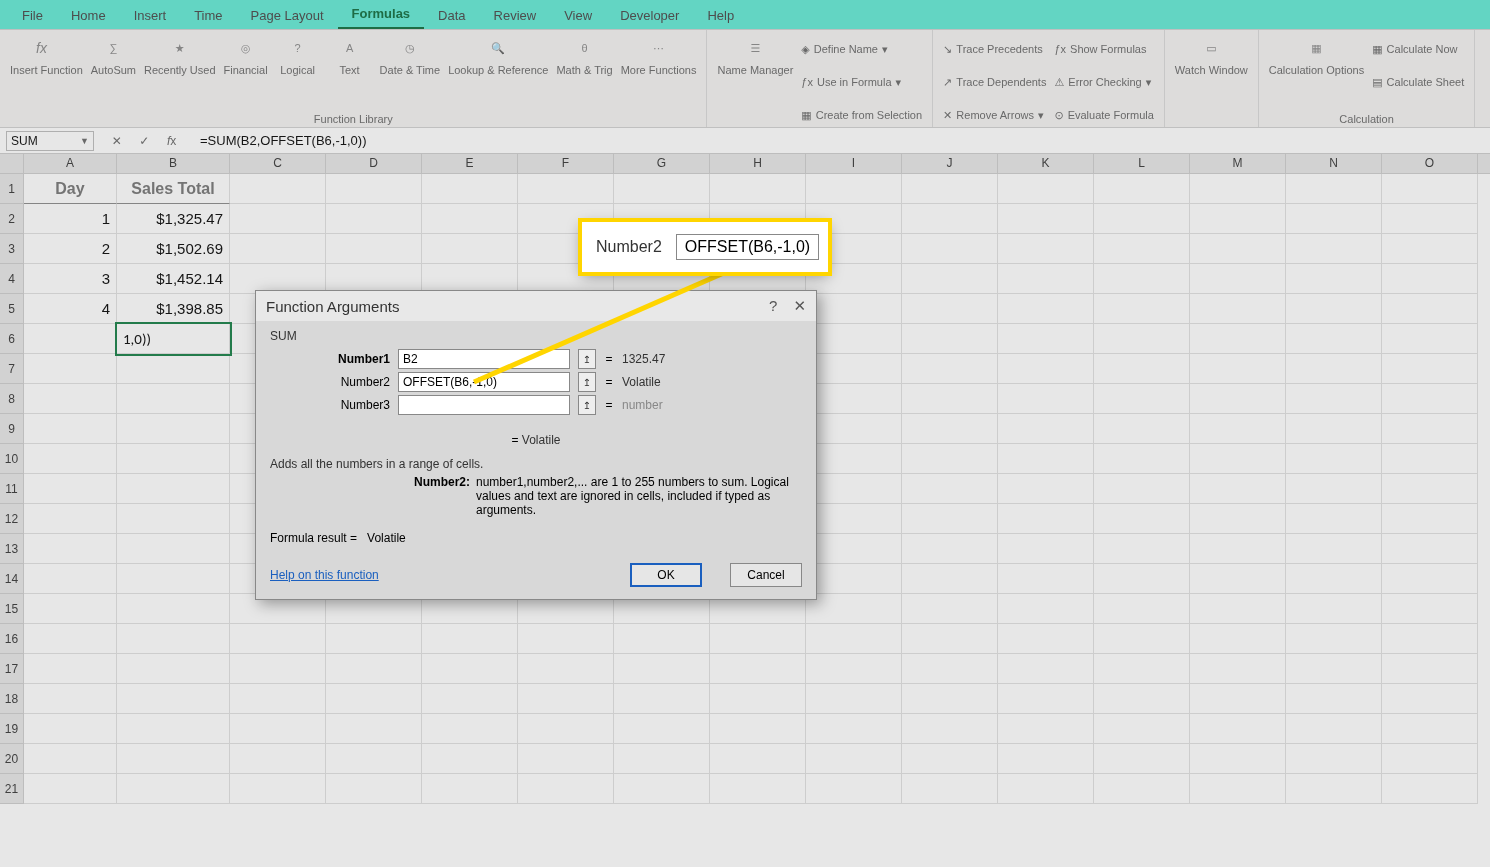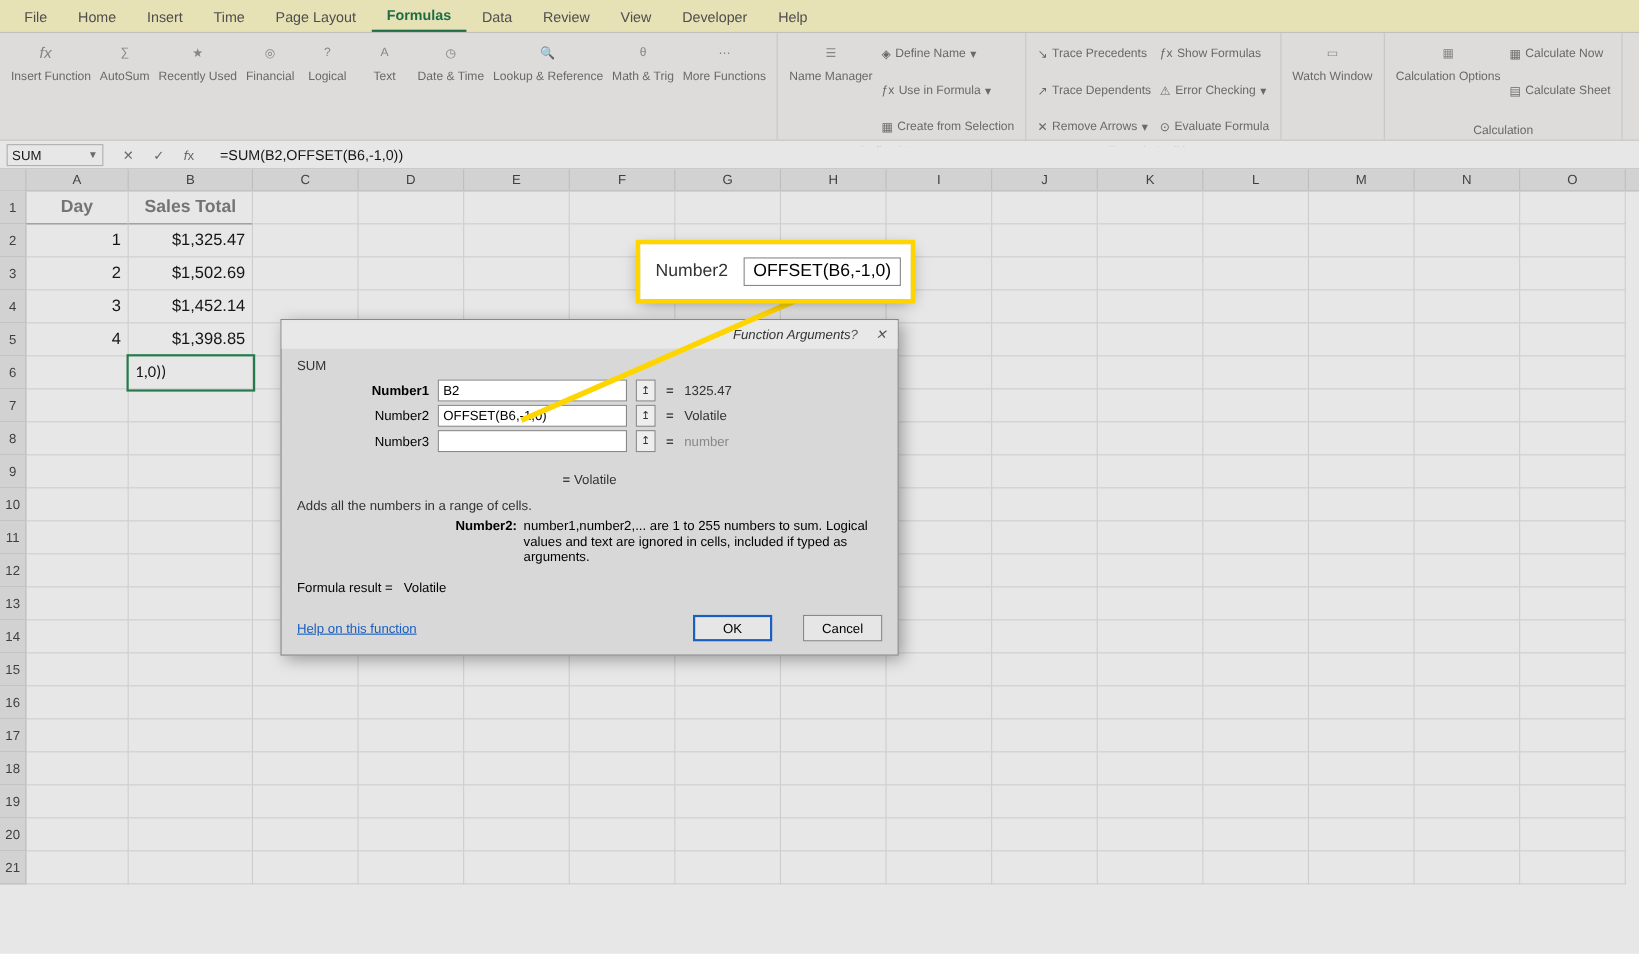--- a/index.html
+++ b/index.html
@@ -16,21 +16,21 @@
   content:"";
   position:absolute;
   top:0;left:0;right:0;bottom:0;
   background: rgba(120,120,120,0.18);
   pointer-events:none;
   z-index: 500;
 }
 .ribbon-tabs {
   display: flex;
   gap: 0;
-  background: #fef9c3;
+  background: #5eead4;
   border-bottom: 1px solid #d0d0d0;
   padding: 0 8px;
   height: 30px;
   align-items: flex-end;
 }
 .ribbon-tab {
   padding: 6px 14px;
   cursor: pointer;
   color: #444;
   font-size: 13px;
@@ -125,22 +125,22 @@
   position:absolute;
   left:255px; top:290px;
   width:562px;
   background:#d8d8d8;
   border:1px solid #888;
   box-shadow: 4px 4px 14px rgba(0,0,0,0.35);
   z-index:600;
   font-size:12px;
 }
 .dlg-title{
-  display:flex; align-items:center; justify-content:flex-end;
-  padding:6px 10px; background:#e8e8e8; font-size:12px; color:#333;font-style:italic;
+  display:flex; align-items:center; justify-content:space-between;
+  padding:6px 10px; background:#e8e8e8; font-size:15px; color:#333;
 }
 .dlg-title .tbtns{display:flex;gap:16px;color:#555;}
 .dlg-title .tbtns span{cursor:pointer;}
 .dlg-body{padding:8px 14px 10px 14px;}
 .dlg-fn{font-size:12px;color:#333;margin-bottom:6px;}
 .arg-row{display:flex;align-items:center;gap:8px;margin:3px 0;}
 .arg-label{width:60px;text-align:right;font-size:12px;}
 .arg-label.bold{font-weight:700;}
 .arg-input{
   width:172px;height:20px;border:1px solid #888;background:#fff;padding:0 4px;font-size:12px;
@@ -248,20 +248,21 @@
         </div>
       <div class="rib-btn">
           <span class="ico">θ</span>
           <span>Math &amp; Trig</span>
         </div>
       <div class="rib-btn">
           <span class="ico">⋯</span>
           <span>More Functions</span>
         </div>
     </div>
+    <div class="rib-group-label">Function Library</div>
   </div>
 
   <div class="rib-group">
     <div class="rib-group-inner">
       <div class="rib-btn">
           <span class="ico">☰</span>
           <span>Name Manager</span>
         </div>
       <div class="rib-list">
         <div class="row">

